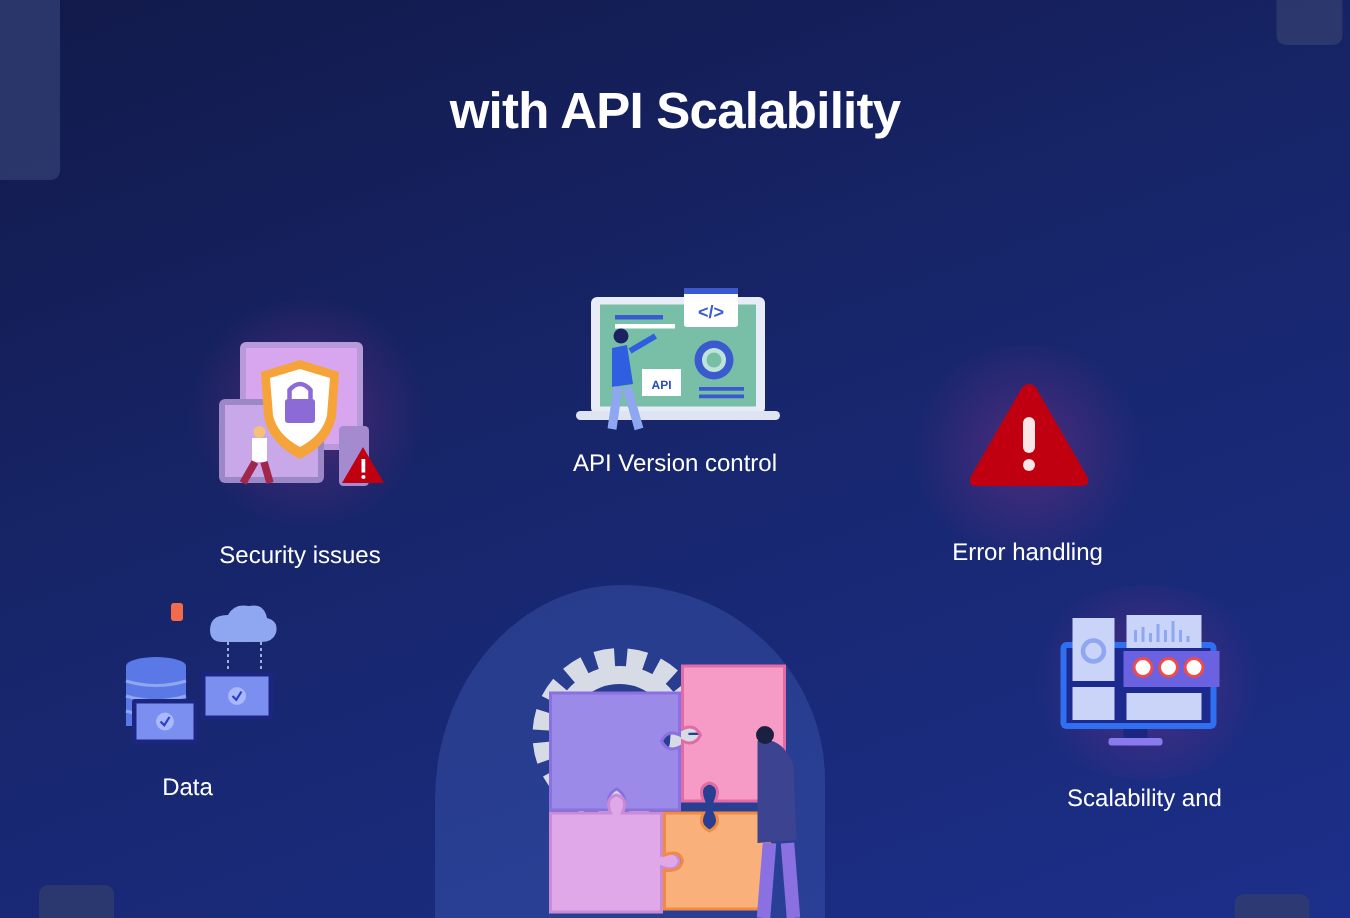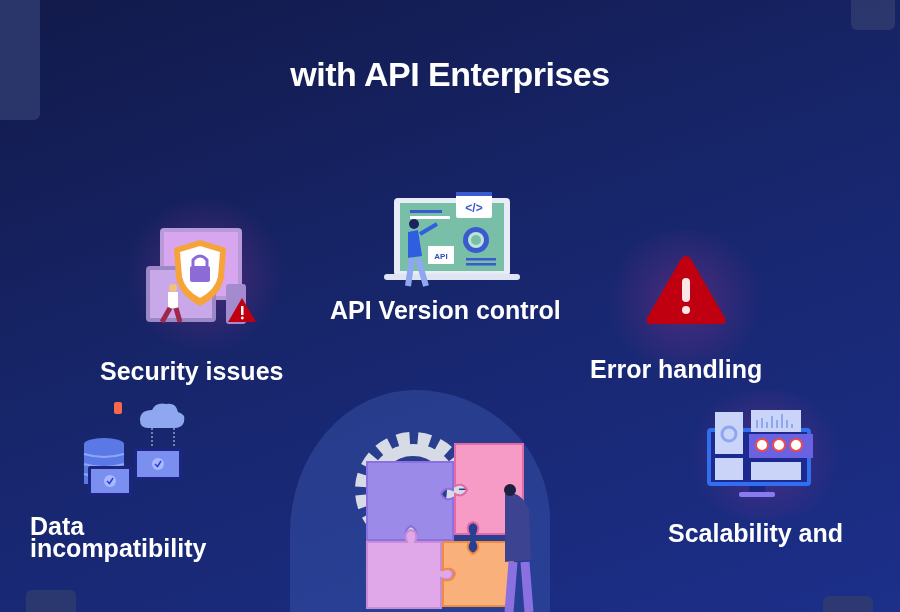--- a/index.html
+++ b/index.html
@@ -2,35 +2,35 @@
 <html><head>
 <meta charset="utf-8">
 <style>
   html,body{margin:0;padding:0;}
   body{width:900px;height:612px;overflow:hidden;position:relative;
     background:linear-gradient(160deg,#121a4a 0%,#17256a 45%,#1c2f8a 100%);
     font-family:"Liberation Sans","DejaVu Sans",sans-serif;color:#fff;}
   .deco{position:absolute;background:#2f3b6e;border-radius:6px;opacity:.85;}
   .title{position:absolute;left:0;width:900px;top:54px;text-align:center;
     font-weight:bold;font-size:34px;line-height:40px;letter-spacing:-0.5px;}
-  .label{position:absolute;text-align:left;font-weight:bold;font-size:25px;line-height:22px;}
+  .label{position:absolute;text-align:center;font-weight:normal;font-size:16px;line-height:22px;}
   .glow{position:absolute;border-radius:50%;background:radial-gradient(circle,rgba(140,50,140,.45) 0%,rgba(140,50,140,0) 70%);}
   svg{position:absolute;overflow:visible;}
   .blob{position:absolute;left:290px;top:390px;width:260px;height:260px;border-radius:48% 52% 0 0/55% 50% 0 0;background:rgba(70,100,190,.35);}
 </style>
 </head>
 <body>
 
 <div class="deco" style="left:-10px;top:-10px;width:50px;height:130px;"></div>
 <div class="deco" style="left:851px;top:-10px;width:44px;height:40px;"></div>
 <div class="deco" style="left:26px;top:590px;width:50px;height:40px;"></div>
 <div class="deco" style="left:823px;top:596px;width:50px;height:40px;"></div>
 
 <div class="title">
-  <div>with API Enterprises</div>
+  <div>with API Scalability</div>
 </div>
 
 <div class="glow" style="left:120px;top:200px;width:170px;height:150px;"></div>
 <div class="glow" style="left:600px;top:230px;width:170px;height:140px;"></div>
 <div class="glow" style="left:680px;top:390px;width:170px;height:130px;"></div>
 
 <div>
   <svg style="left:140px;top:222px;" width="130" height="110" viewBox="0 0 130 110">
     <rect x="20" y="6" width="82" height="72" rx="4" fill="#b89ad8"></rect>
     <rect x="24" y="10" width="74" height="64" fill="#d7a6ee"></rect>
@@ -97,21 +97,20 @@
       <rect x="55" y="51" width="42" height="26" fill="#7a8ff0"></rect>
     <circle cx="76" cy="64" r="6" fill="#aab8ff"></circle>
       <path d="M73 64 L75.5 66.5 L79 61" stroke="#2c3fd0" stroke-width="1.5" fill="none"></path>
     <rect x="6" y="66" width="44" height="30" rx="2" fill="#1c2680"></rect>
       <rect x="9" y="69" width="38" height="24" fill="#7a8ff0"></rect>
     <circle cx="28" cy="81" r="6" fill="#aab8ff"></circle>
       <path d="M25 81 L27.5 83.5 L31 78" stroke="#2c3fd0" stroke-width="1.5" fill="none"></path>
   </svg>
   <div class="label" style="left:30px;top:515px;width:190px;">
     <div>Data</div>
-    <div>incompatibility</div>
   </div>
 </div>
 
 <div>
   <svg style="left:705px;top:408px;" width="112" height="92" viewBox="0 0 112 92">
     <rect x="2" y="20" width="104" height="58" rx="4" fill="#2f6ff0"></rect>
     <rect x="6" y="24" width="96" height="50" fill="#1c2a90"></rect>
     <rect x="44" y="78" width="16" height="8" fill="#1c2680"></rect>
       <rect x="34" y="84" width="36" height="5" rx="2" fill="#8a7af0"></rect>
     <rect x="10" y="4" width="28" height="42" fill="#c9d4f8"></rect>

